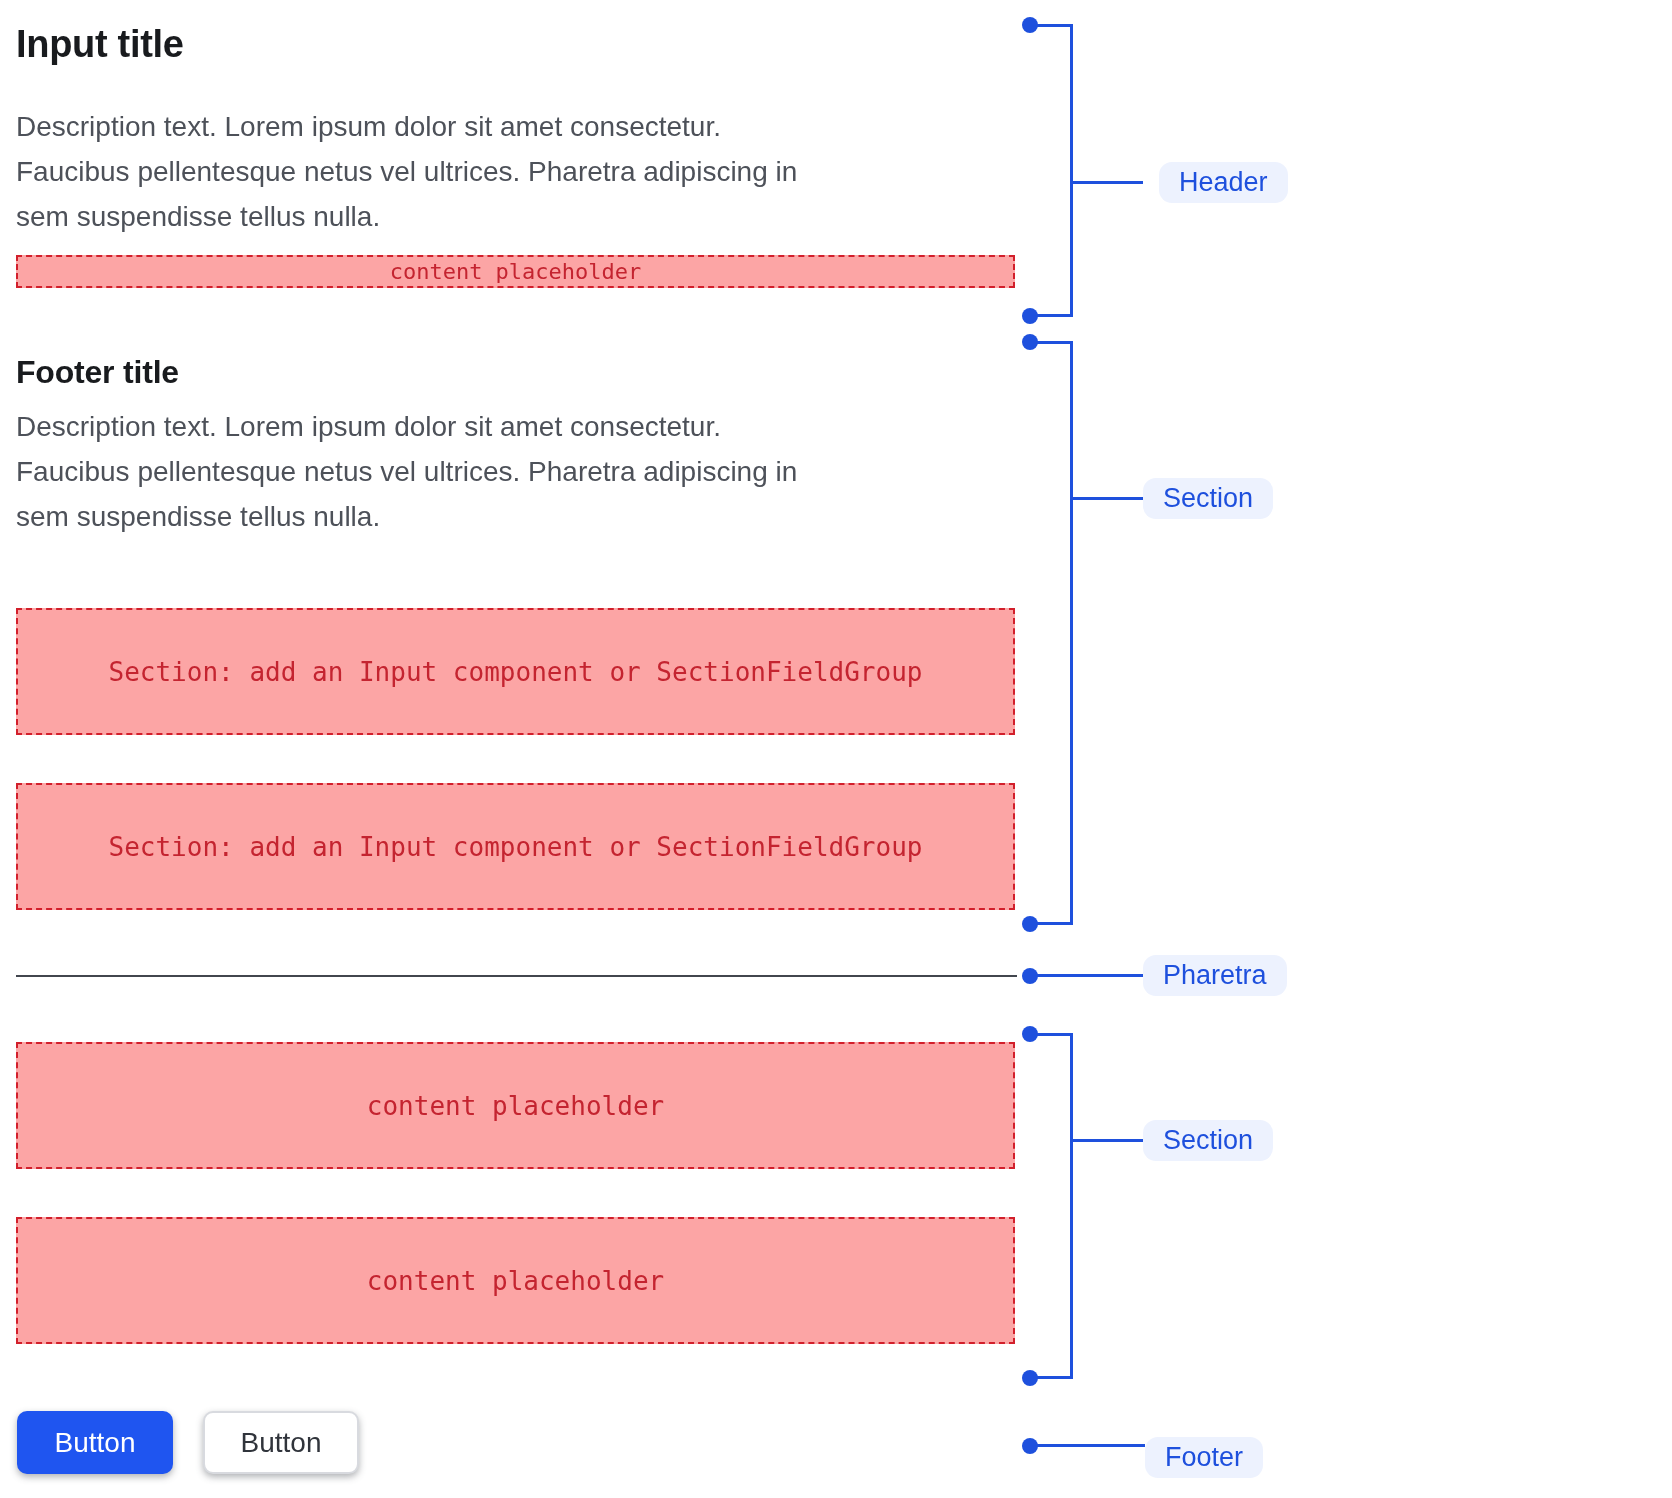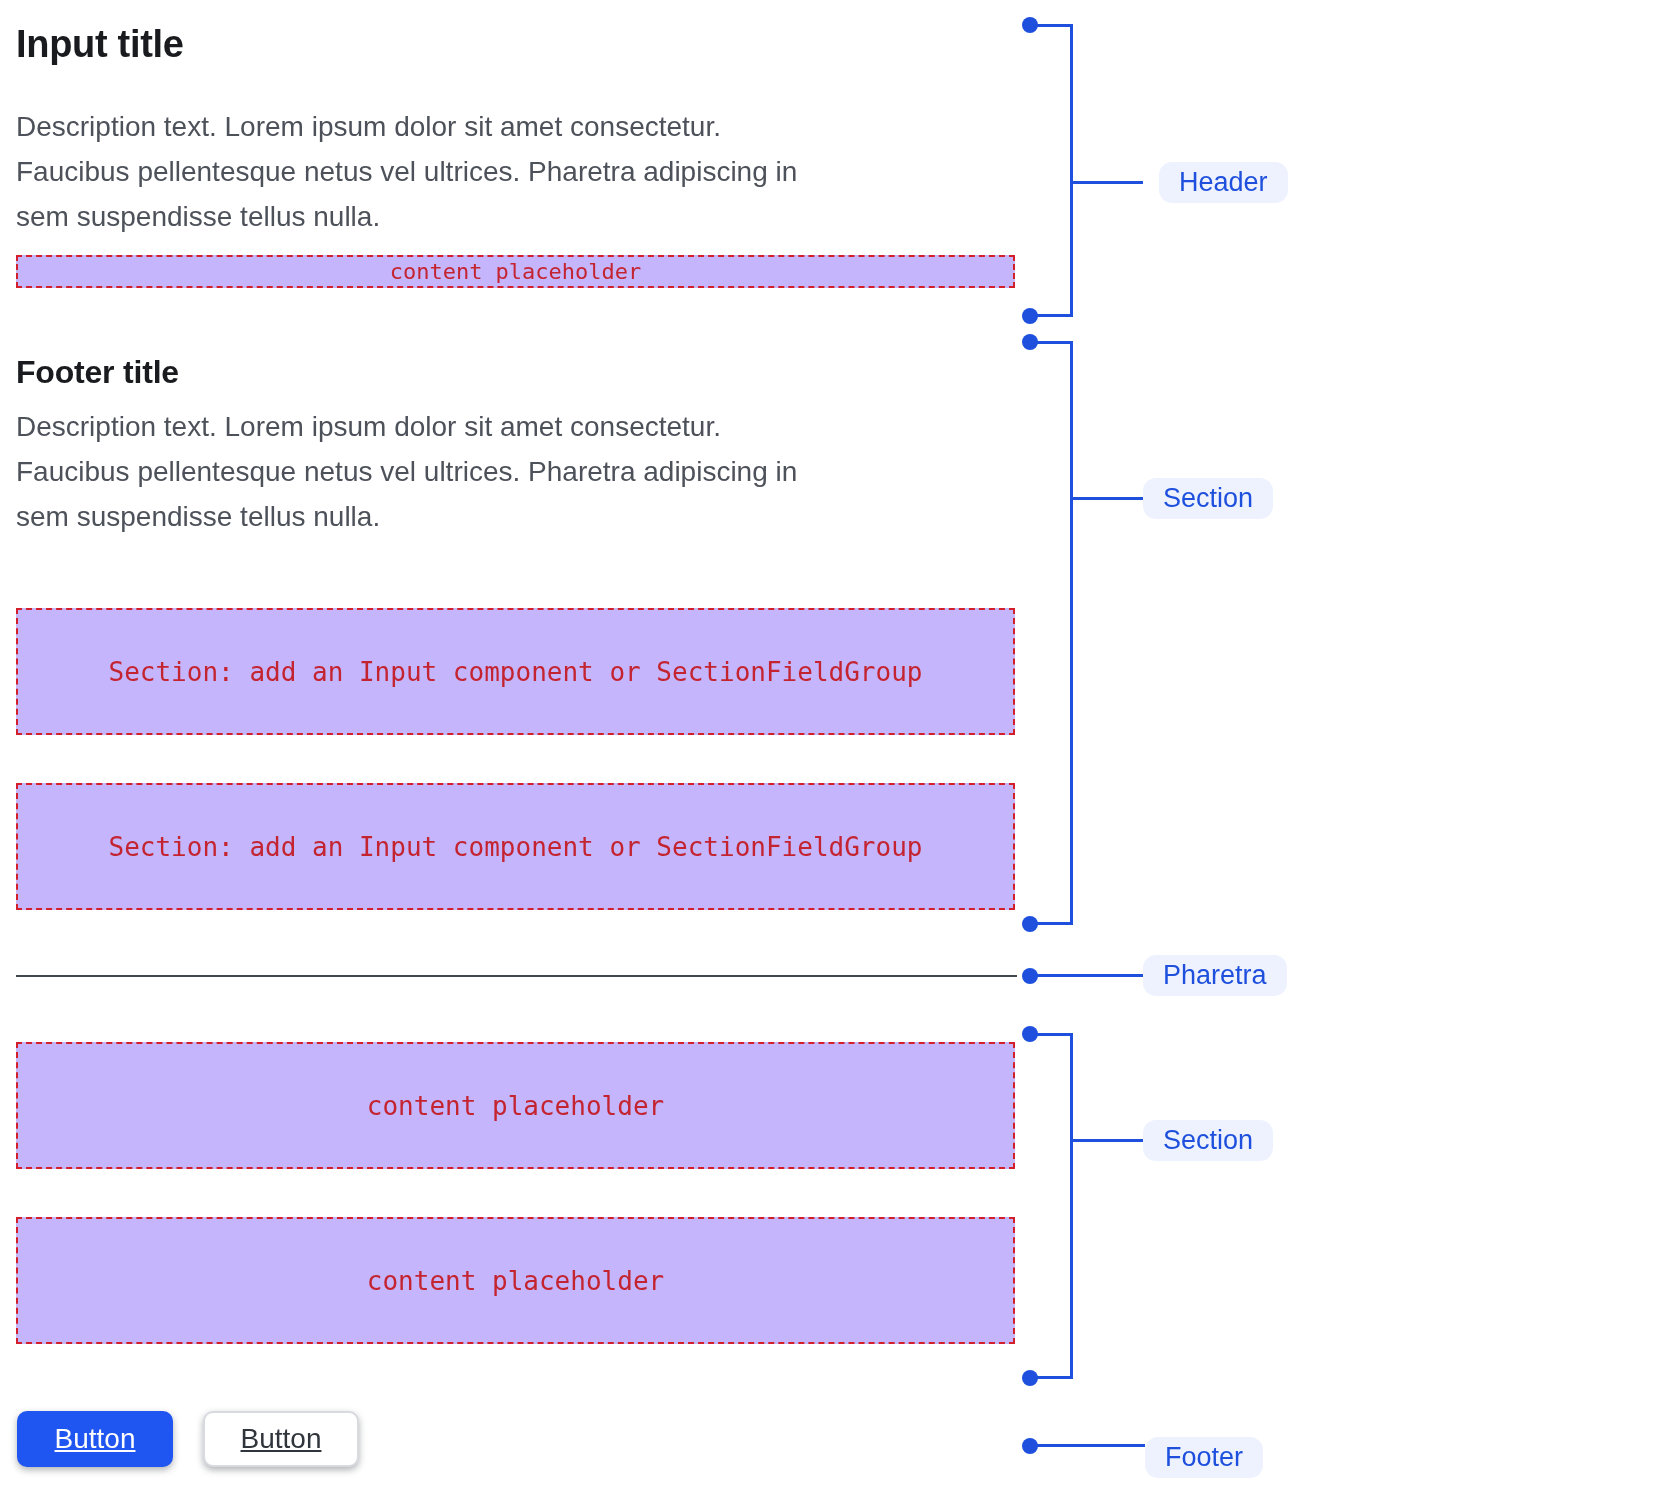--- a/index.html
+++ b/index.html
@@ -9,37 +9,37 @@
   
   .form-title{position:absolute;left:16px;top:21px;font-size:38px;line-height:46px;
               font-weight:700;color:#191b1e;letter-spacing:-0.3px;}
   .section-title{position:absolute;left:16px;top:352px;font-size:32px;line-height:40px;
               font-weight:700;color:#191b1e;letter-spacing:-0.2px;}
   .desc{position:absolute;left:16px;width:940px;color:#4d5159;font-size:28px;
         line-height:45px;font-weight:400;margin-top:12px;}
   .desc-1{top:92px;}
   .desc-2{top:392px;}
 
-  .ph{position:absolute;left:16px;width:999px;background:#c4b5fd;
+  .ph{position:absolute;left:16px;width:999px;background:#fca5a5;
       border:2px dashed #d21f2b;box-sizing:border-box;
       display:flex;align-items:center;justify-content:center;
       font-family:"DejaVu Sans Mono",monospace;color:#c42430;}
   .ph-header{top:255px;height:33px;font-size:22px;}
   .ph-big{height:127px;font-size:26px;}
   .ph-s1a{top:608px;}
   .ph-s1b{top:783px;}
   .ph-s2a{top:1042px;}
   .ph-s2b{top:1217px;}
 
   .separator{position:absolute;left:16px;top:975px;width:1001px;height:2px;background:#42464e;}
 
-  .btn{position:absolute;top:1411px;height:56px;border-radius:10px;box-sizing:border-box;
+  .btn{position:absolute;top:1411px;height:63px;border-radius:10px;box-sizing:border-box;
        display:flex;align-items:center;justify-content:center;font-size:28px;font-weight:500;
        box-shadow:0 3px 7px rgba(80,85,92,0.45);cursor:pointer;
-       font-family:"Liberation Sans",sans-serif;text-decoration:underline;}
+       font-family:"Liberation Sans",sans-serif;}
   .btn-primary{left:17px;width:156px;background:#1f55f0;color:#ffffff;border:none;}
   .btn-secondary{left:203px;width:156px;background:#ffffff;color:#30343b;border:2px solid #d8dadf;}
 
   
   .dot{position:absolute;width:16px;height:16px;border-radius:50%;background:#1e50dd;}
   .hline{position:absolute;height:3px;background:#1e50dd;}
   .vline{position:absolute;width:3px;background:#1e50dd;}
   .pill{position:absolute;height:41px;padding:0 20px;background:#edf2fe;border-radius:13px;
         color:#1e50dd;font-size:27px;font-weight:500;display:inline-flex;align-items:center;
         white-space:nowrap;}

